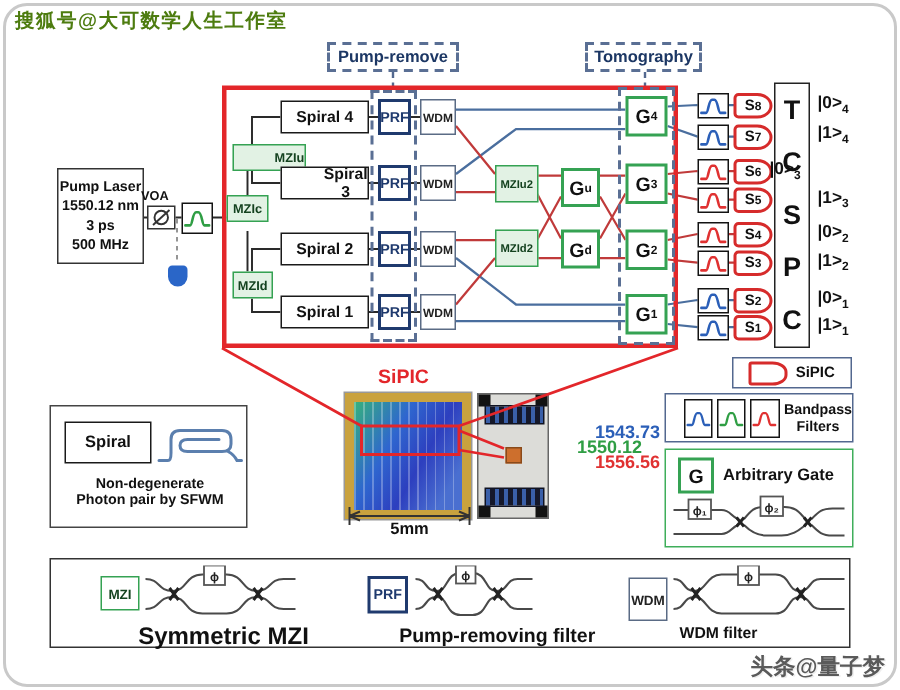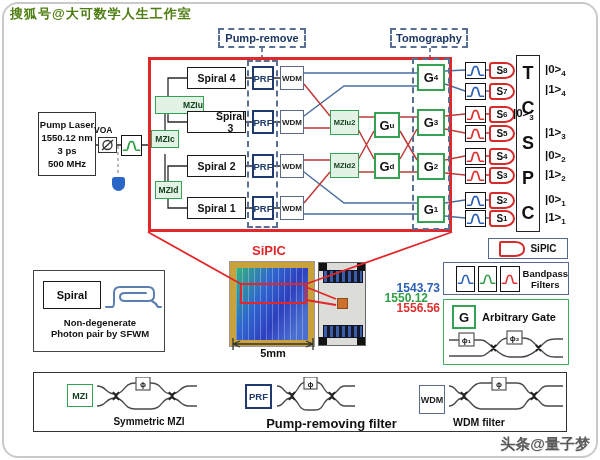--- a/index.html
+++ b/index.html
@@ -331,21 +331,21 @@
 
   <div class="abs blackleg" style="left:33px;top:372px;width:534px;height:60px;background:#fff;">
     <div class="abs box mzig" style="left:33px;top:11px;width:26px;height:23px;background:#fff;font-size:9px;">MZI</div>
     <svg class="abs" style="left:61px;top:4px;" width="104" height="38" viewBox="0 0 104 38">
       <path class="ckt" d="M2,9 C12,9 10,17 20,17 C30,17 28,6 40,6 H56 C68,6 66,17 76,17 C86,17 84,9 94,9 H102"></path>
       <path class="ckt" d="M2,29 C12,29 10,21 20,21 C30,21 28,32 40,32 H56 C68,32 66,21 76,21 C86,21 84,29 94,29 H102"></path>
       <path class="cx" d="M18,15 L24,23 M18,23 L24,15 M74,15 L80,23 M74,23 L80,15"></path>
       <rect class="phibox" x="41" y="0" width="14" height="13"></rect>
       <text class="phitxt" x="48" y="10" text-anchor="middle">ϕ</text>
     </svg>
-    <div class="abs" style="left:25px;top:43px;width:180px;text-align:center;font-size:10px;font-weight:600;">Symmetric MZI</div>
+    <div class="abs" style="left:25px;top:43px;width:180px;text-align:center;font-size:16px;font-weight:600;">Symmetric MZI</div>
 
     <div class="abs box prfb" style="left:211px;top:11px;width:27px;height:25px;">PRF</div>
     <svg class="abs" style="left:241px;top:4px;" width="82" height="38" viewBox="0 0 82 38">
       <path class="ckt" d="M2,9 C10,9 8,17 16,17 C24,17 22,5 32,5 H40 C50,5 48,17 56,17 C64,17 62,9 70,9 H80"></path>
       <path class="ckt" d="M2,29 C10,29 8,21 16,21 C24,21 22,33 32,33 H40 C50,33 48,21 56,21 C64,21 62,29 70,29 H80"></path>
       <path class="cx" d="M14,15 L20,23 M14,23 L20,15 M54,15 L60,23 M54,23 L60,15"></path>
       <rect class="phibox" x="29" y="0" width="13" height="12"></rect>
       <text class="phitxt" x="35.5" y="9.5" text-anchor="middle">ϕ</text>
     </svg>
     <div class="abs" style="left:210px;top:43px;width:175px;text-align:center;font-size:13px;font-weight:600;">Pump-removing filter</div>

